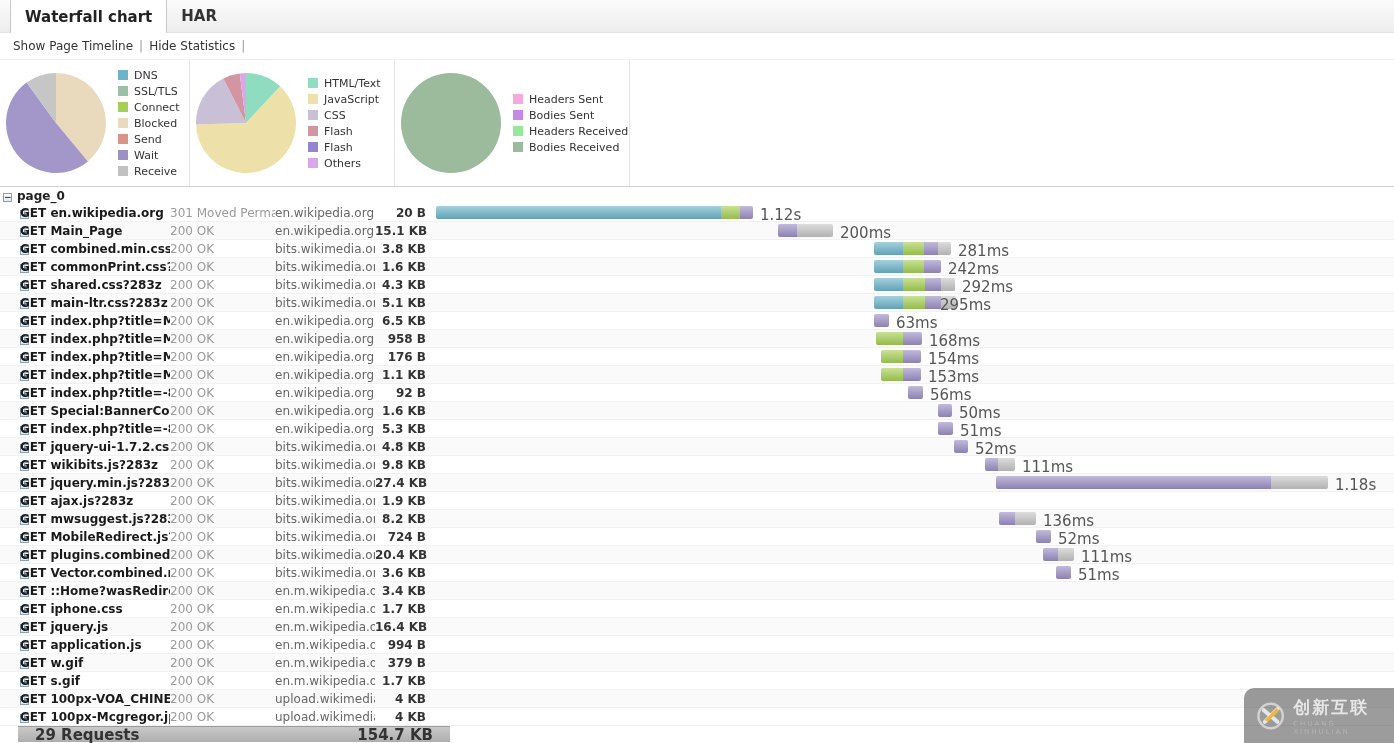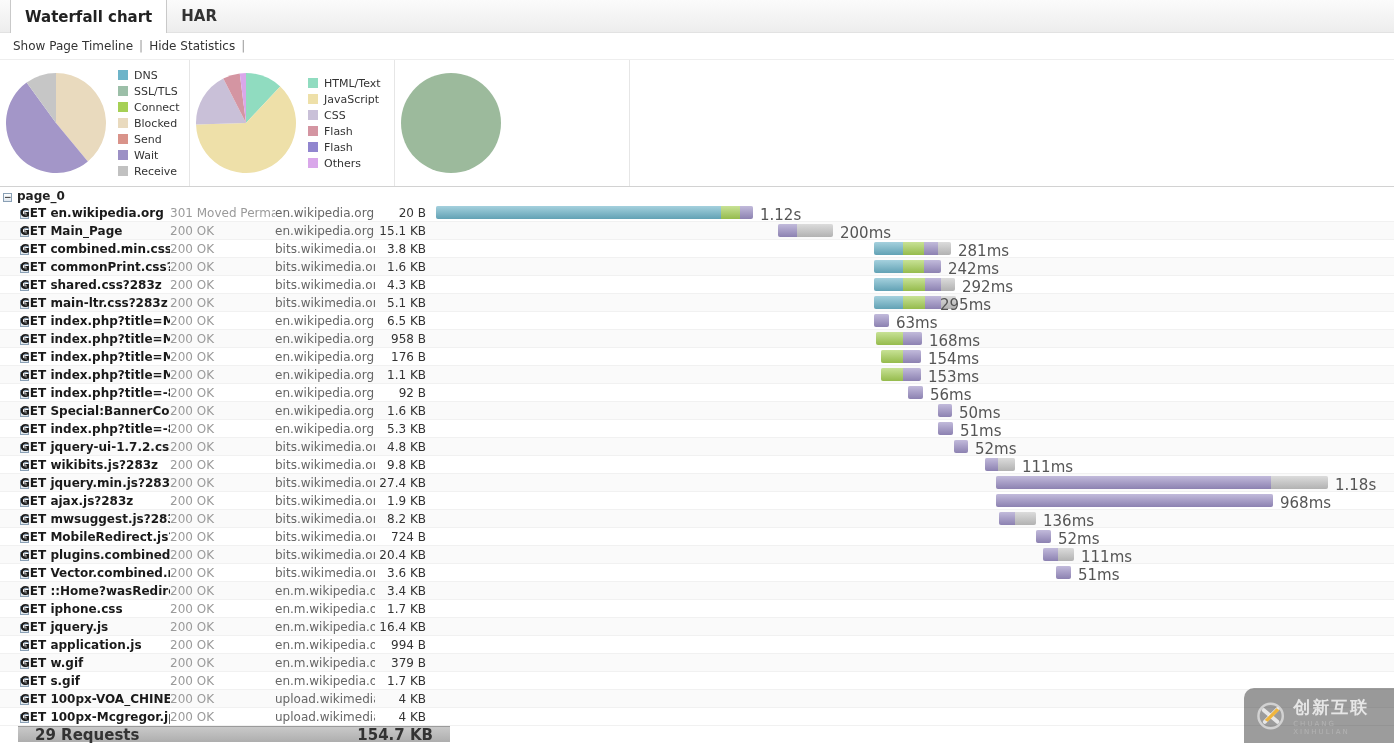--- a/index.html
+++ b/index.html
@@ -32,21 +32,21 @@
   .grouprow { height:17px; display:flex; align-items:center; padding-left:3px; font-weight:bold; color:#222; }
   .row { height:18px; display:flex; align-items:center; border-bottom:1px solid #f1f1f1; }
   .row:nth-child(even) { background:#fafafa; }
   .cell-icon { width:17px; padding-left:20px; flex:none; }
   .cell-icon.grp { padding-left:0; width:14px; }
   .plusbox { display:inline-block; width:9px; height:9px; line-height:7px; font-size:9px; text-align:center;
              border:1px solid #8aa0b5; background:linear-gradient(#fff,#dfe7ee); color:#444; cursor:pointer; }
   .cell-name   { width:150px; flex:none; font-weight:bold; color:#1a1a1a; white-space:nowrap; overflow:hidden; }
   .cell-status { width:105px; flex:none; color:#9a9a9a; white-space:nowrap; overflow:hidden; }
   .cell-domain { width:100px; flex:none; color:#666; white-space:nowrap; overflow:hidden; }
-  .cell-size   { width:58px; flex:none; color:#333; text-align:right; padding-right:7px; white-space:nowrap; overflow:hidden; }
+  .cell-size   { width:58px; flex:none; color:#333; text-align:right; padding-right:7px; white-space:nowrap; overflow:hidden;font-weight:bold; }
   .cell-wf     { flex:1; position:relative; height:18px; }
   .bar { position:absolute; top:2px; height:13px; display:flex; border-radius:2px; overflow:hidden; }
   .seg { height:100%; background-image:linear-gradient(rgba(255,255,255,.38),rgba(0,0,0,.10)); }
   .seg.dns     { background-color:var(--c-dns); }
   .seg.connect { background-color:var(--c-connect); }
   .seg.wait    { background-color:var(--c-wait); }
   .seg.receive { background-color:var(--c-receive); }
   .bartime { position:absolute; top:2px; font-size:15px; color:#555; white-space:nowrap; }
 
   
@@ -149,20 +149,38 @@
         <div class="li">
           <div class="sw" style="background: rgb(217, 167, 234);"></div>
           <div>Others</div>
         </div>
       </div>
     </div>
     <div class="statbox" style="width: 235px;">
       <svg width="100" height="100">
         <circle cx="50" cy="50" r="50" fill="#9cba9c"></circle>
       </svg>
+      <div class="legend">
+        <div class="li">
+          <div class="sw" style="background: rgb(244, 170, 220);"></div>
+          <div>Headers Sent</div>
+        </div>
+        <div class="li">
+          <div class="sw" style="background: rgb(196, 137, 228);"></div>
+          <div>Bodies Sent</div>
+        </div>
+        <div class="li">
+          <div class="sw" style="background: rgb(152, 232, 154);"></div>
+          <div>Headers Received</div>
+        </div>
+        <div class="li">
+          <div class="sw" style="background: rgb(156, 186, 156);"></div>
+          <div>Bodies Received</div>
+        </div>
+      </div>
     </div>
   </div>
 
 <div class="grid">
   <div class="grouprow">
     <span class="cell-icon grp"><span class="plusbox">−</span></span>
     <span>page_0</span>
   </div>
   <div id="rows">
       <div class="row">
@@ -391,26 +409,20 @@
           </div>
           <div class="bartime" style="left: 902px;">1.18s</div>
         </div>
       </div>
       <div class="row">
         <div class="cell-icon"><div class="plusbox">+</div></div>
         <div class="cell-name">GET ajax.js?283z</div>
         <div class="cell-status">200 OK</div>
         <div class="cell-domain">bits.wikimedia.org</div>
         <div class="cell-size">1.9 KB</div>
-        <div class="cell-wf">
-          <div class="bar" style="left: 563px;">
-            <div class="seg wait" style="width: 277px;"></div>
-          </div>
-          <div class="bartime" style="left: 847px;">968ms</div>
-        </div>
       </div>
       <div class="row">
         <div class="cell-icon"><div class="plusbox">+</div></div>
         <div class="cell-name">GET mwsuggest.js?283</div>
         <div class="cell-status">200 OK</div>
         <div class="cell-domain">bits.wikimedia.org</div>
         <div class="cell-size">8.2 KB</div>
         <div class="cell-wf">
           <div class="bar" style="left: 566px;">
             <div class="seg wait" style="width: 16px;"></div>

